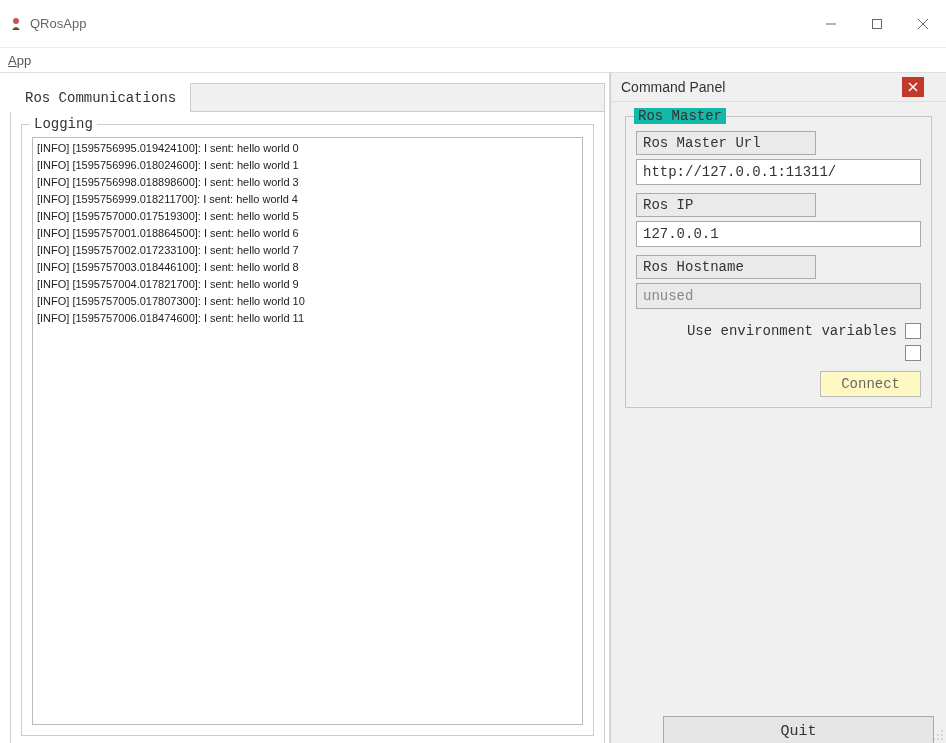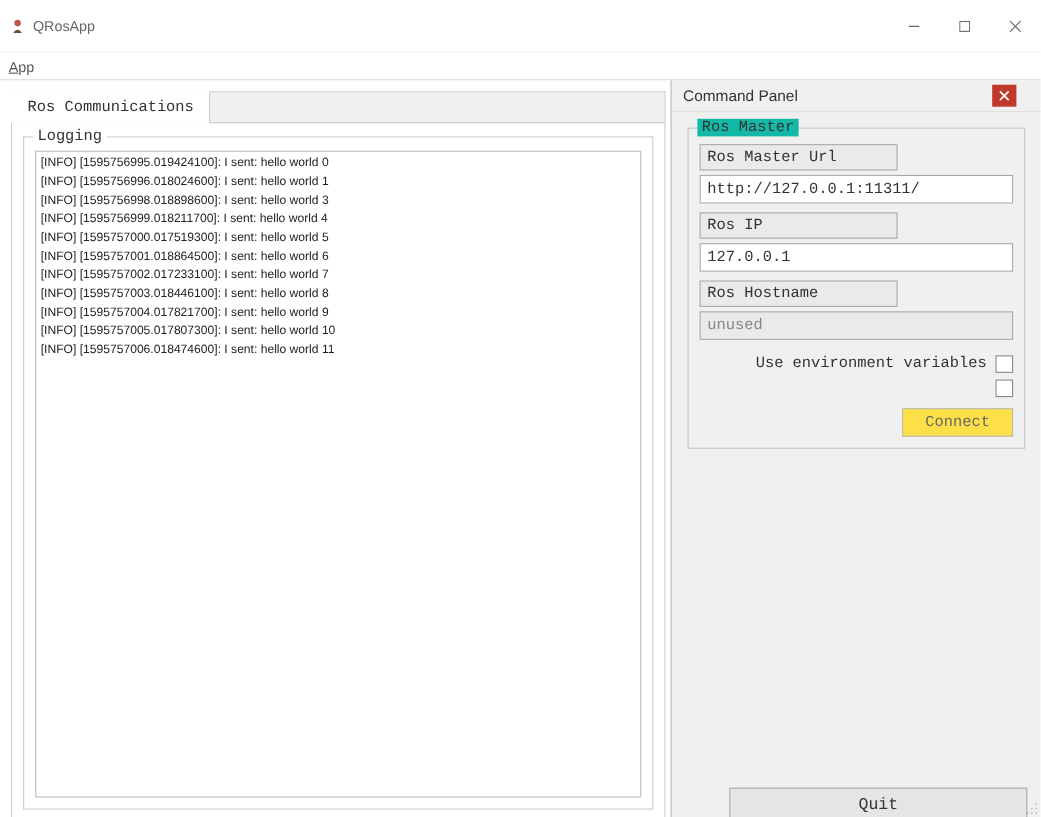--- a/index.html
+++ b/index.html
@@ -41,21 +41,21 @@
     
     .field-label-box { border: 1px solid #aaa; background: #eaeaea; padding: 3px 6px; font-family: "Courier New", monospace; font-size: 14px; color: #333; display: inline-block; min-width: 180px; margin-bottom: 4px; }
     .field-input { width: 100%; border: 1px solid #aaa; background: #fff; padding: 4px 6px; font-family: "Courier New", monospace; font-size: 14px; color: #333; margin-bottom: 8px; }
     .field-input.disabled { background: #eaeaea; color: #888; }
     
     .check-row { display: flex; justify-content: flex-end; align-items: center; margin-top: 6px; font-family: "Courier New", monospace; font-size: 14px; color: #333; }
     .check-row label { margin-right: 8px; }
     .checkbox { width: 16px; height: 16px; border: 1px solid #888; background: #fff; }
     
     .connect-row { display: flex; justify-content: flex-end; margin-top: 10px; }
-    .connect-btn { padding: 4px 20px; background: #fde047; border: 1px solid #bbb; font-family: "Courier New", monospace; font-size: 14px; color: #666; }
+    .connect-btn { padding: 4px 20px; background: #fef9c3; border: 1px solid #bbb; font-family: "Courier New", monospace; font-size: 14px; color: #666; }
     
     .quit-row { padding: 8px 12px 12px 12px; margin-left: 40px; }
     .quit-btn { width: 100%; padding: 6px 0; background: #e5e5e5; border: 1px solid #aaa; font-family: "Courier New", monospace; font-size: 15px; color: #333; text-align: center; }
     
     .resize-grip { position: absolute; right: 2px; bottom: 2px; width: 12px; height: 12px; opacity: 0.35; }
   </style>
 </head>
 <body>
 
 <div class="titlebar">

